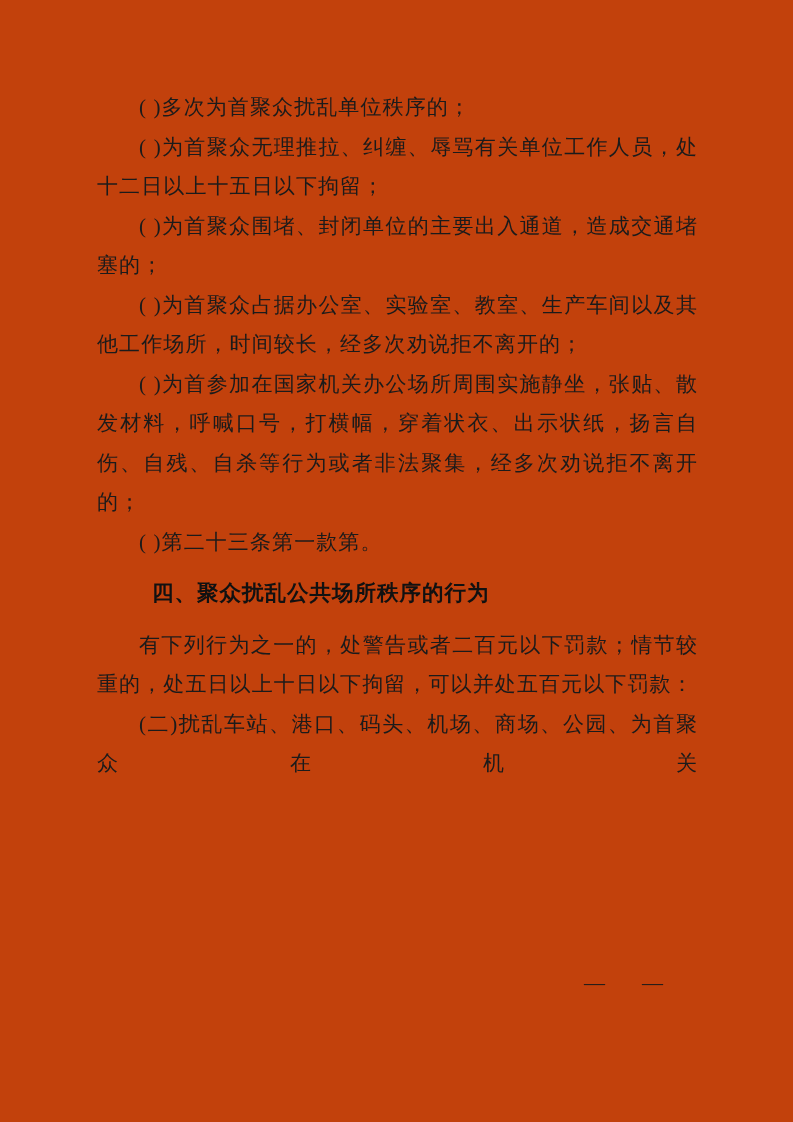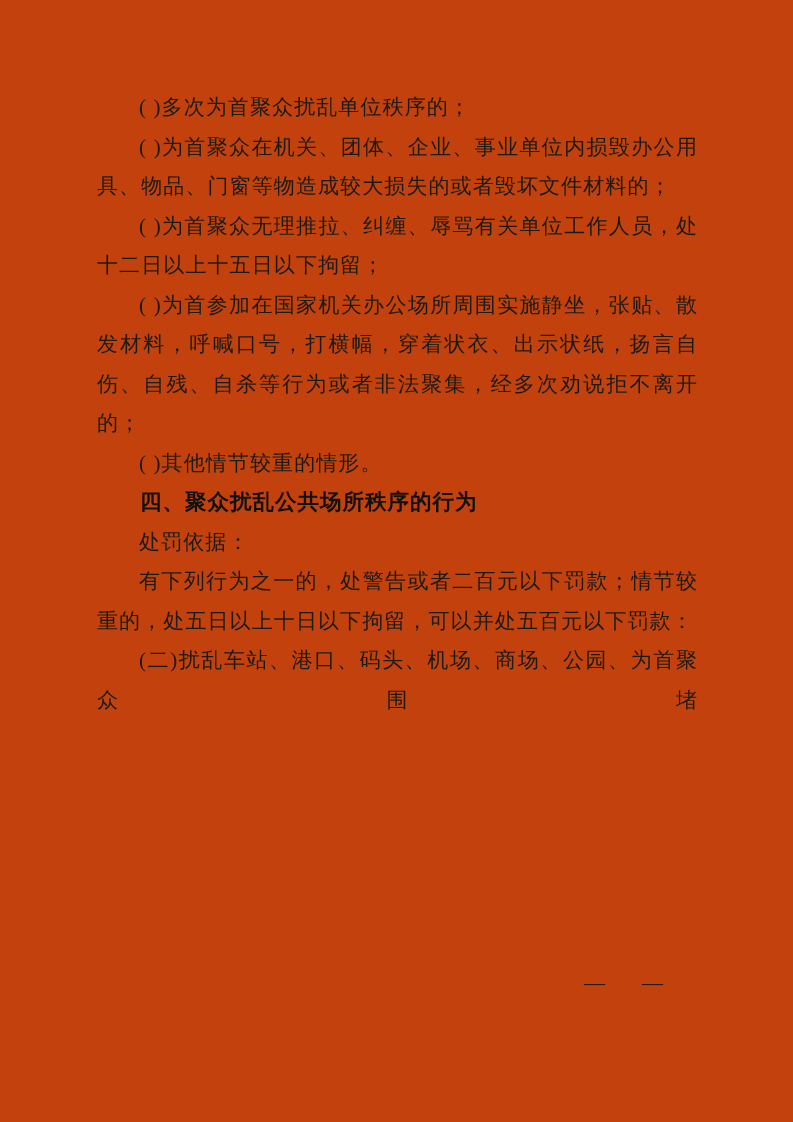--- a/index.html
+++ b/index.html
@@ -29,21 +29,21 @@
     letter-spacing: 1.1px;
     text-align: justify;
     text-indent: 2em;
     word-break: break-all;
     overflow-wrap: anywhere;
   }
   p.para.force-last {
     text-align-last: justify;
   }
   p.heading {
-    margin: 0;
+    margin: 12px;
     font-size: 21.5px;
     line-height: 39.5px;
     letter-spacing: 1px;
     font-family: "Liberation Sans", "DejaVu Sans", sans-serif;
     font-weight: bold;
     text-indent: 2em;
     color: #111111;
   }
   .footer {
     position: absolute;
@@ -58,26 +58,26 @@
   .footer .dash-right {
     margin-left: 37px;
   }
 </style>
 </head>
 <body>
 
 <div class="page">
   <div class="content">
     <p class="para">( )多次为首聚众扰乱单位秩序的；</p>
-    <p class="para">( )为首聚众在机关、团体、企业、事业单位内损毁办公用具、物品、门窗等物造成较大损失的或者毁坏文件材料的；</p>
     <p class="para">( )为首聚众无理推拉、纠缠、辱骂有关单位工作人员，处十二日以上十五日以下拘留；</p>
+    <p class="para">( )为首聚众围堵、封闭单位的主要出入通道，造成交通堵塞的；</p>
+    <p class="para">( )为首聚众占据办公室、实验室、教室、生产车间以及其他工作场所，时间较长，经多次劝说拒不离开的；</p>
     <p class="para">( )为首参加在国家机关办公场所周围实施静坐，张贴、散发材料，呼喊口号，打横幅，穿着状衣、出示状纸，扬言自伤、自残、自杀等行为或者非法聚集，经多次劝说拒不离开的；</p>
-    <p class="para">( )其他情节较重的情形。</p>
+    <p class="para">( )第二十三条第一款第。</p>
     <p class="heading">四、聚众扰乱公共场所秩序的行为</p>
-    <p class="para">处罚依据：</p>
     <p class="para">有下列行为之一的，处警告或者二百元以下罚款；情节较重的，处五日以上十日以下拘留，可以并处五百元以下罚款：</p>
-    <p class="para force-last">(二)扰乱车站、港口、码头、机场、商场、公园、为首聚众围堵</p>
+    <p class="para force-last">(二)扰乱车站、港口、码头、机场、商场、公园、为首聚众在机关</p>
   </div>
 
   <div class="footer">
     <span class="dash-left">—</span><span class="dash-right">—</span>
   </div>
 </div>
 
 </body></html>

